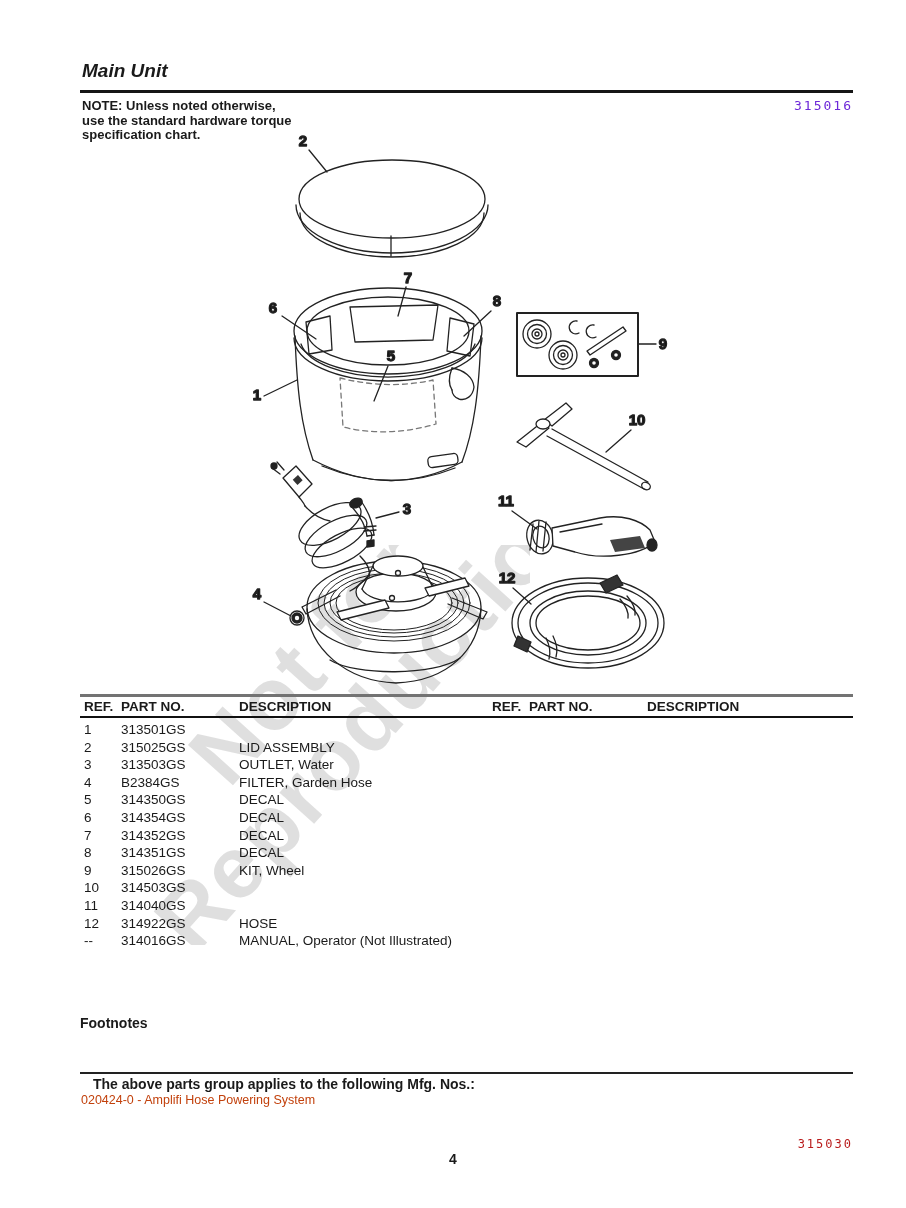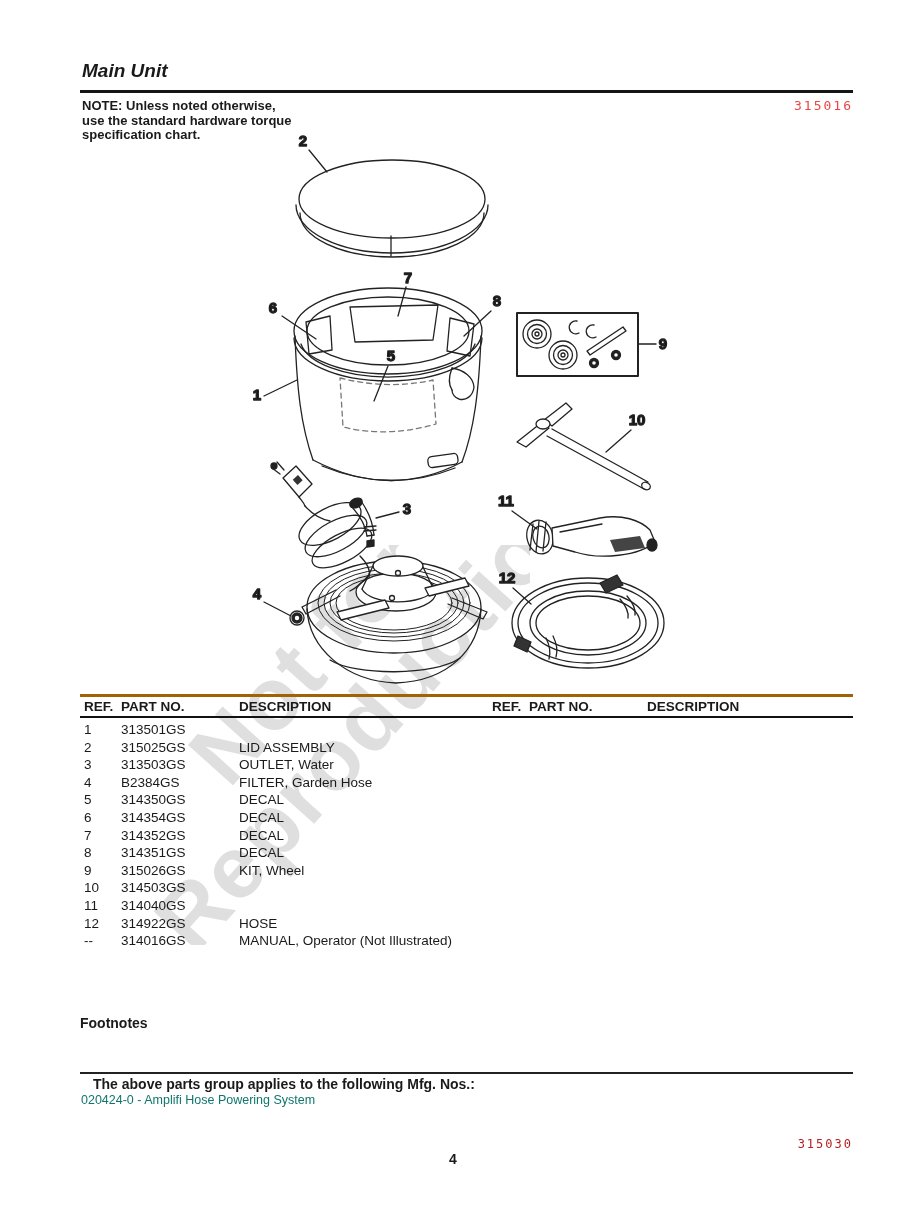--- a/index.html
+++ b/index.html
@@ -18,46 +18,46 @@
              text-align:center; white-space:pre-line; }
   
   .title { position:absolute; left:82px; top:60px; font-size:19px;
            font-weight:bold; font-style:italic; z-index:3; }
   .title-rule { position:absolute; left:80px; top:90px; width:773px; height:3px;
                 background:#161616; z-index:3; }
   .note { position:absolute; left:82px; top:99px; width:210px; font-size:13px;
           font-weight:bold; line-height:1.13; white-space:pre-line; z-index:3; }
   .doc-num { position:absolute; top:98px; right:53px;
              font-family:"DejaVu Sans Mono", monospace; font-size:13px;
-             letter-spacing:2px; color:#ef4444; z-index:3; }
+             letter-spacing:2px; color:#6d28d9; z-index:3; }
   
   .diagram { position:absolute; left:0; top:0; width:906px; height:1208px; z-index:1; }
   .diagram text { font-family:"Liberation Sans", sans-serif; font-size:15px;
                   font-weight:bold; fill:#111; }
   
   .parts-table { position:absolute; left:80px; top:694px; width:773px; z-index:3; }
-  .pt-head { display:flex; border-top:3px solid #a16207; border-bottom:2px solid #111;
+  .pt-head { display:flex; border-top:3px solid #737373; border-bottom:2px solid #111;
              font-weight:bold; font-size:13.5px; }
   .pt-half-l { width:412px; display:flex; padding:2px 0 2px 4px; }
   .pt-half-r { width:361px; display:flex; padding:2px 0 2px 0; }
   .c-ref  { width:37px; }
   .c-part { width:101px; }
   .c-desc { flex:1;margin-left:17px; }
   .pt-body { padding-left:4px; padding-top:3px; }
   .pt-row { display:flex; height:17.6px; line-height:17.6px; font-size:13.5px;
             width:408px; }
   
   .footnotes-h { position:absolute; left:80px; top:1015px; font-size:14px;
                  font-weight:bold; z-index:3; }
   .fn-rule { position:absolute; left:80px; top:1072px; width:773px; height:2px;
              background:#222; z-index:3; }
   .fn-bold { position:absolute; left:81px; top:1076px; font-size:14px;
              font-weight:bold; z-index:3;margin-left:12px; }
   .fn-item { position:absolute; left:81px; top:1093px; font-size:12.5px;
-             color:#0f766e; z-index:3; }
+             color:#c2410c; z-index:3; }
   
   .footer-co { position:absolute; left:63px; top:1133px; font-size:11px;
                line-height:1.25; color:#222; white-space:pre-line; z-index:3; }
   .page-num { position:absolute; left:0; top:1151px; width:906px;
               text-align:center; font-size:14px; font-weight:bold; z-index:3; }
   .doc-num-b { position:absolute; right:53px; top:1137px;
                font-family:"DejaVu Sans Mono", monospace; font-size:12px;
                letter-spacing:2px; color:#b91c1c; z-index:3; }
 </style>
 </head>

